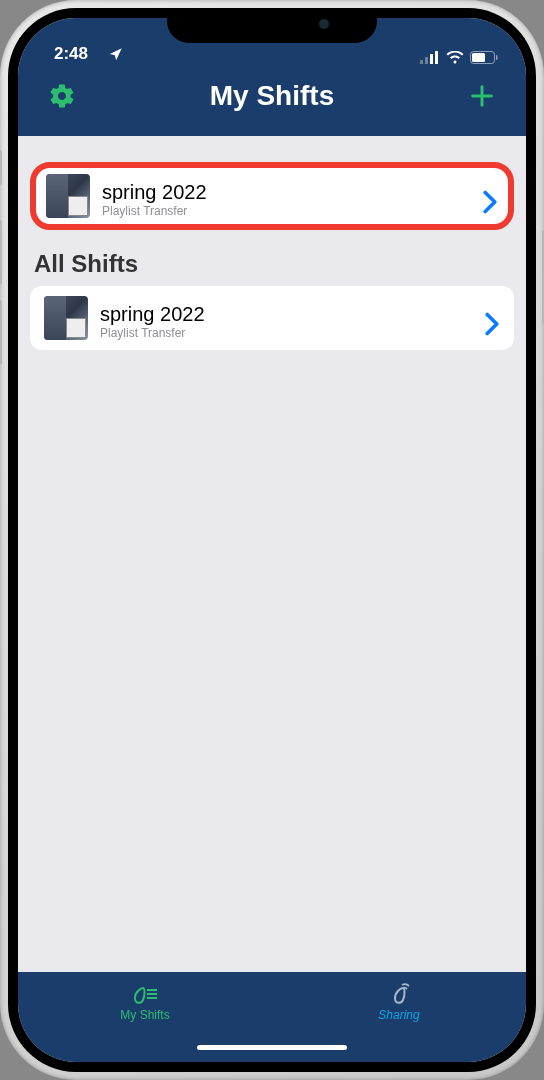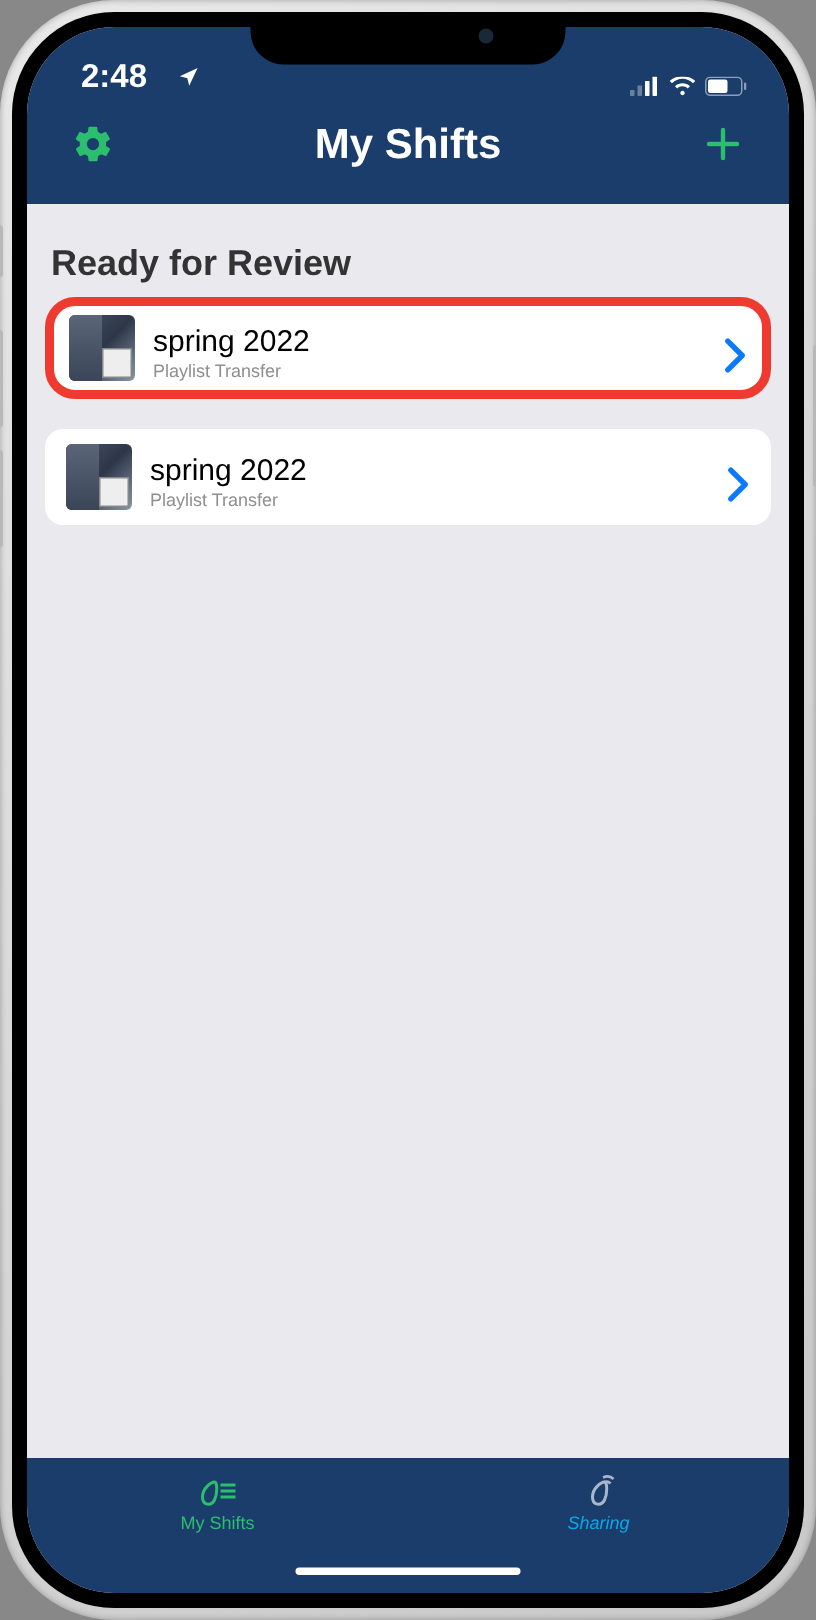--- a/index.html
+++ b/index.html
@@ -71,21 +71,21 @@
       display: flex;
       justify-content: space-between;
       align-items: flex-end;
       padding: 0 28px 4px 36px;
       color: #fff;
     }
     .status-left {
       display: flex;
       align-items: center;
       gap: 20px;
-      font-size: 22px;
+      font-size: 17px;
       font-weight: 600;
     }
     .status-right {
       display: flex;
       align-items: center;
       gap: 6px;
     }
     .nav-bar {
       height: 68px;
       background: #1a3d6b;
@@ -264,34 +264,34 @@
         <div class="nav-icon">
           <svg width="28" height="28" viewBox="0 0 24 24" stroke="#2dbd6e" stroke-width="2.5" stroke-linecap="round">
             <line x1="12" y1="4" x2="12" y2="20"></line>
             <line x1="4" y1="12" x2="20" y2="12"></line>
           </svg>
         </div>
       </div>
 
       <div class="content">
 
-        <div class="section-title">Ready for Review</div>
         <div class="list-item highlighted">
           <div class="album-art"></div>
           <div class="item-text">
             <div class="item-title">spring 2022</div>
             <div class="item-subtitle">Playlist Transfer</div>
           </div>
           <div class="chevron">
             <svg viewBox="0 0 12 20" fill="none" stroke="#0a7aff" stroke-width="3" stroke-linecap="round" stroke-linejoin="round">
                 <polyline points="2,2 10,10 2,18"></polyline>
               </svg>
           </div>
         </div>
 
+        <div class="section-title">All Shifts</div>
         <div class="list-item">
           <div class="album-art"></div>
           <div class="item-text">
             <div class="item-title">spring 2022</div>
             <div class="item-subtitle">Playlist Transfer</div>
           </div>
           <div class="chevron">
             <svg viewBox="0 0 12 20" fill="none" stroke="#0a7aff" stroke-width="3" stroke-linecap="round" stroke-linejoin="round">
                 <polyline points="2,2 10,10 2,18"></polyline>
               </svg>

